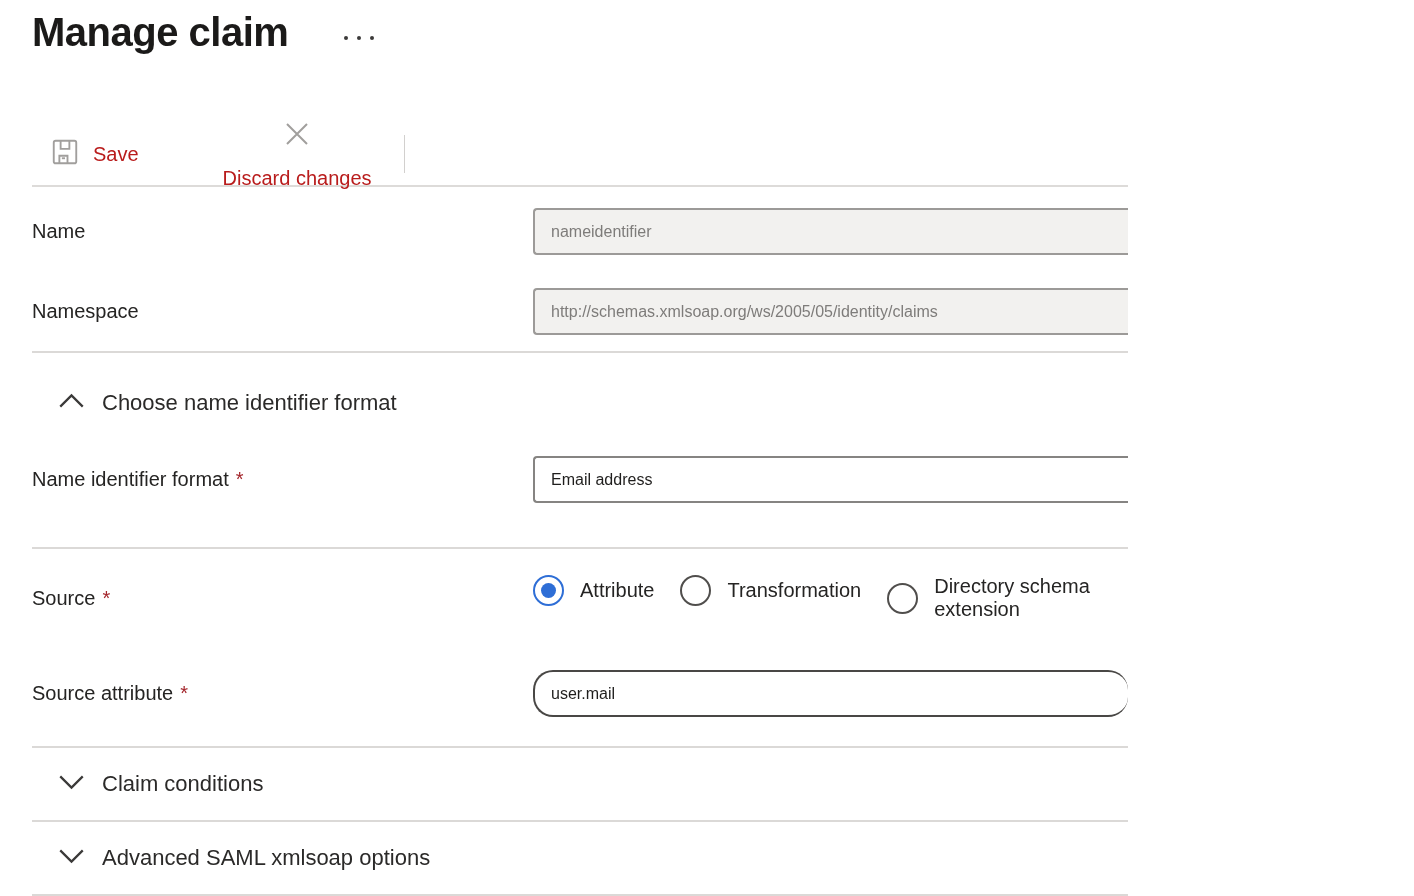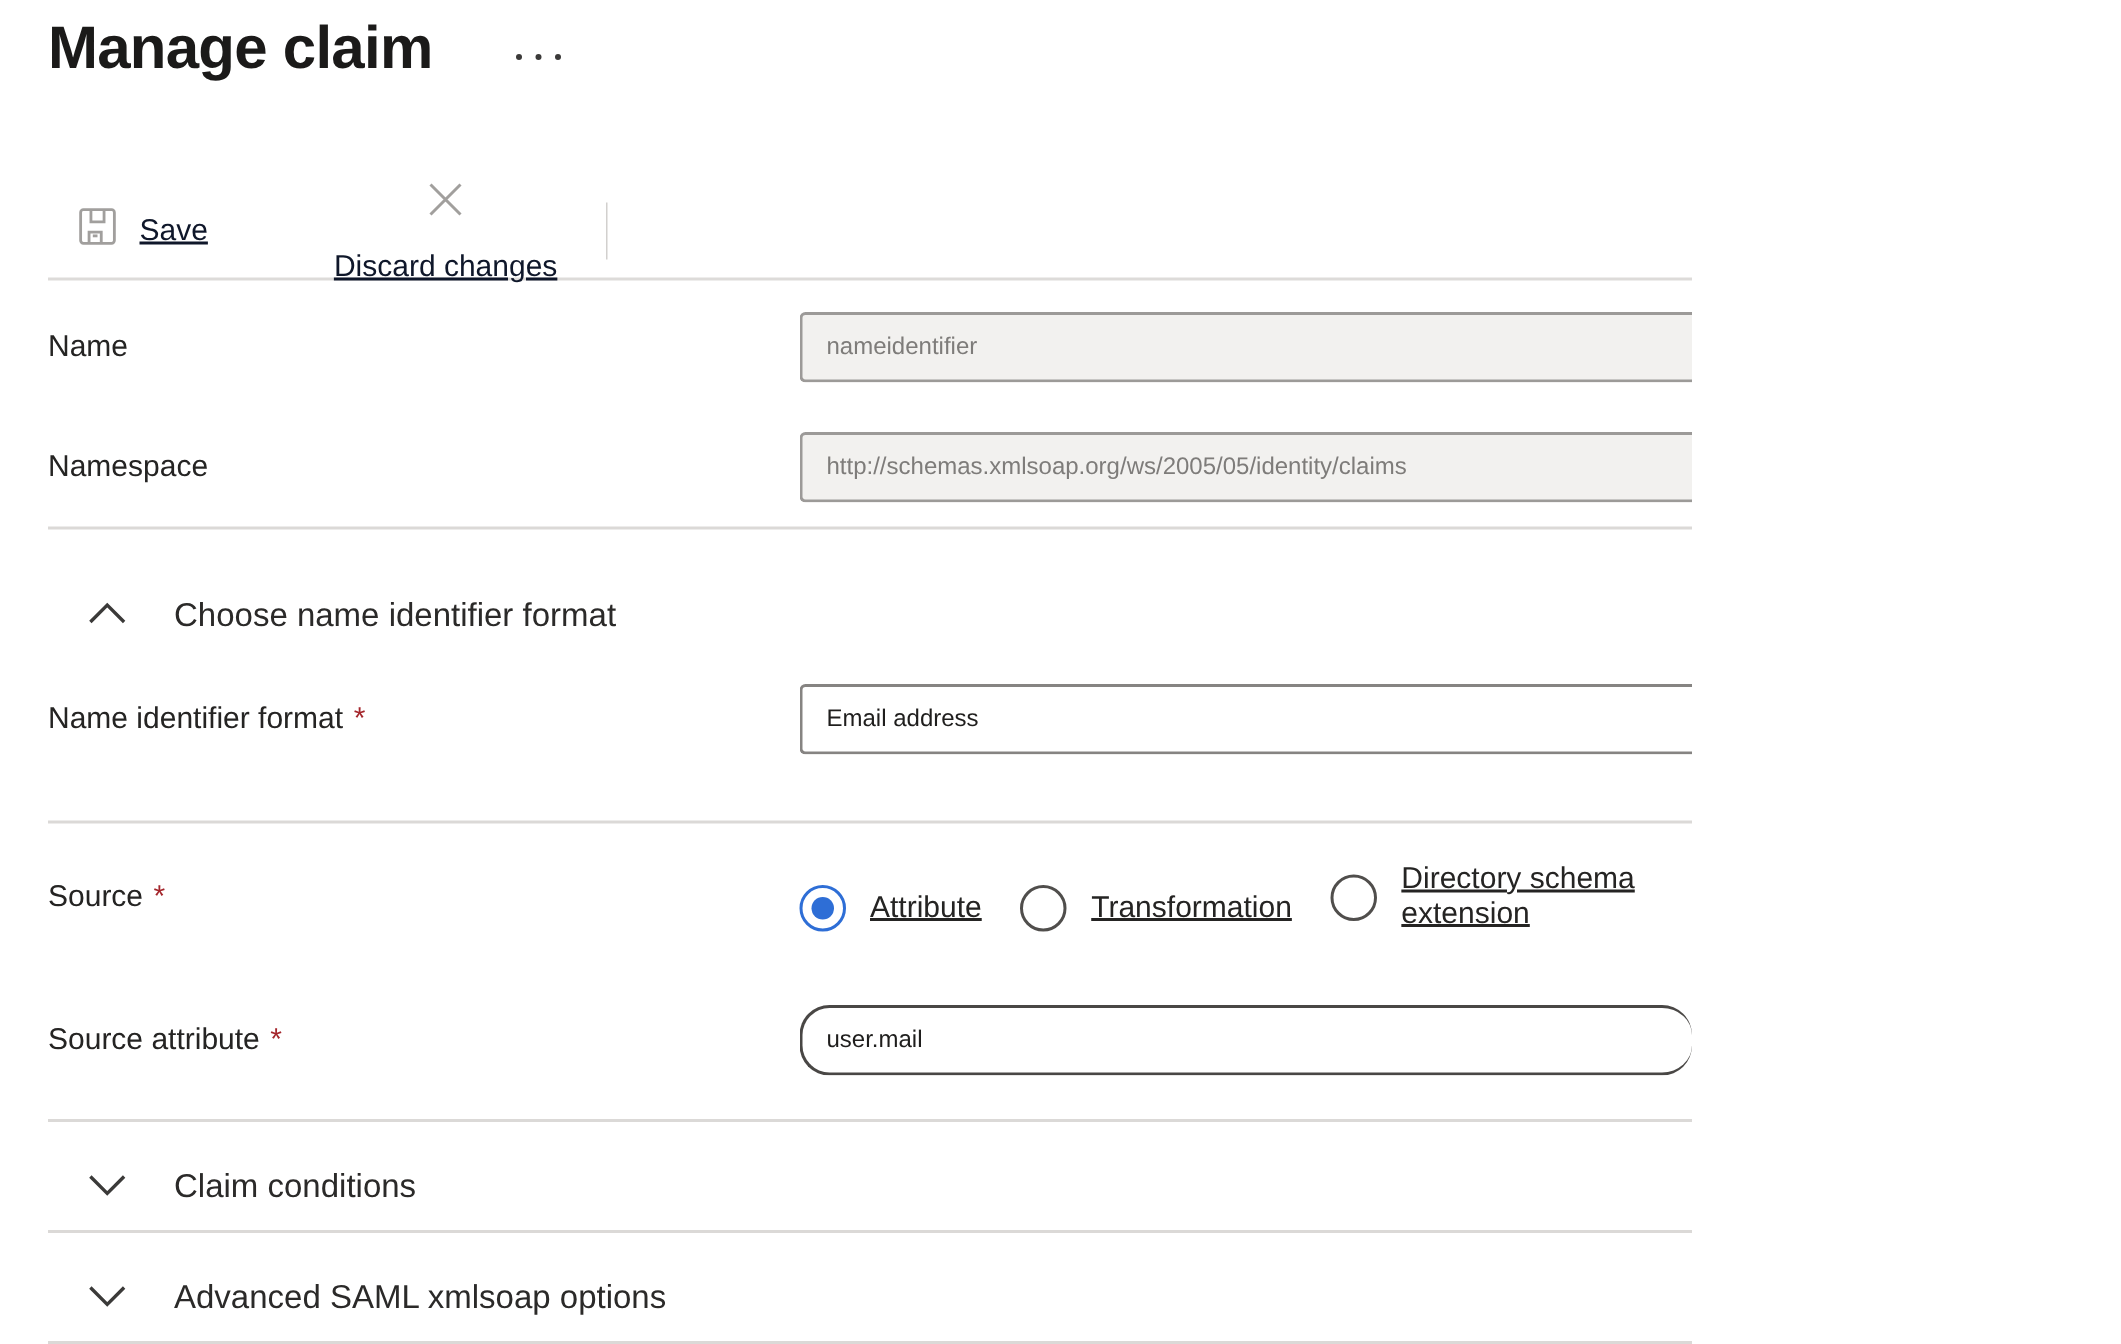--- a/index.html
+++ b/index.html
@@ -29,21 +29,21 @@
   
   .toolbar {
     display: flex; align-items: center;
     margin: 76px 0 0 32px; height: 40px;
   }
   .tb-btn {
     display: flex; align-items: center; gap: 13px;
     background: none; border: none; font-family: inherit;
     font-size: 20px; cursor: default; padding: 0;
   }
-  .tb-btn.disabled .tb-label { color: #0f172a; text-decoration: underline; }
+  .tb-btn.disabled .tb-label { color: #b91c1c; }
   .tb-btn.enabled { cursor: pointer; }
   .tb-btn.enabled .tb-label { color: #252423; }
   .tb-gap1 { margin-left: 18px; }
   .tb-gap2 { margin-left: 84px; flex-direction: column; }
   .tb-sep { width: 1px; height: 38px; background: #d2d0ce; margin: 0 32px 0 32px; }
   .tb-icon { display: block; }
 
   
   .divider { height: 2px; background: #dbd9d7; margin-left: 32px; }
   .divider.toolbar-divider { margin-top: 11px; background: #dddbd9; }
@@ -78,34 +78,34 @@
   .row-namespace { margin-top: 33px; }
   .div-after-namespace { margin-top: 16px; }
   .row-nameid { margin-top: 33px; }
   .div-after-nameid { margin-top: 44px; }
   .row-source { margin-top: 26px; }
   .row-sourceattr { margin-top: 49px; }
   .div-after-sourceattr { margin-top: 29px; }
 
   
   .section-header {
-    display: flex; align-items: flex-end;
-    margin-left: 58px; gap: 31px;
+    display: flex; align-items: center;
+    margin-left: 58px; gap: 17px;
     height: 40px; cursor: pointer;
   }
   .section-header .sec-title { font-size: 22px; color: #2b2a29; }
   .sec-expanded { margin-top: 30px; }
   .sec-claim { margin-top: 16px; }
   .sec-adv { margin-top: 16px; }
   .div-after-claim { margin-top: 16px; }
   .div-after-adv { margin-top: 16px; }
   .chev { display: block; }
 
   
-  .radio-group { display: flex; align-items: flex-end; gap: 26px; text-decoration: underline; }
+  .radio-group { display: flex; align-items: flex-start; gap: 26px; }
   .radio-option { display: flex; align-items: center; gap: 16px; cursor: pointer; }
   .radio-circle {
     width: 31px; height: 31px; border-radius: 50%;
     border: 2.5px solid #504e4c; background: #fff;
     display: flex; align-items: center; justify-content: center;
     flex: 0 0 31px;
   }
   .radio-circle.selected { border-color: #2e6ed6; }
   .radio-dot { width: 15px; height: 15px; border-radius: 50%; background: #2e6ed6; display: none; }
   .radio-circle.selected .radio-dot { display: block; }

